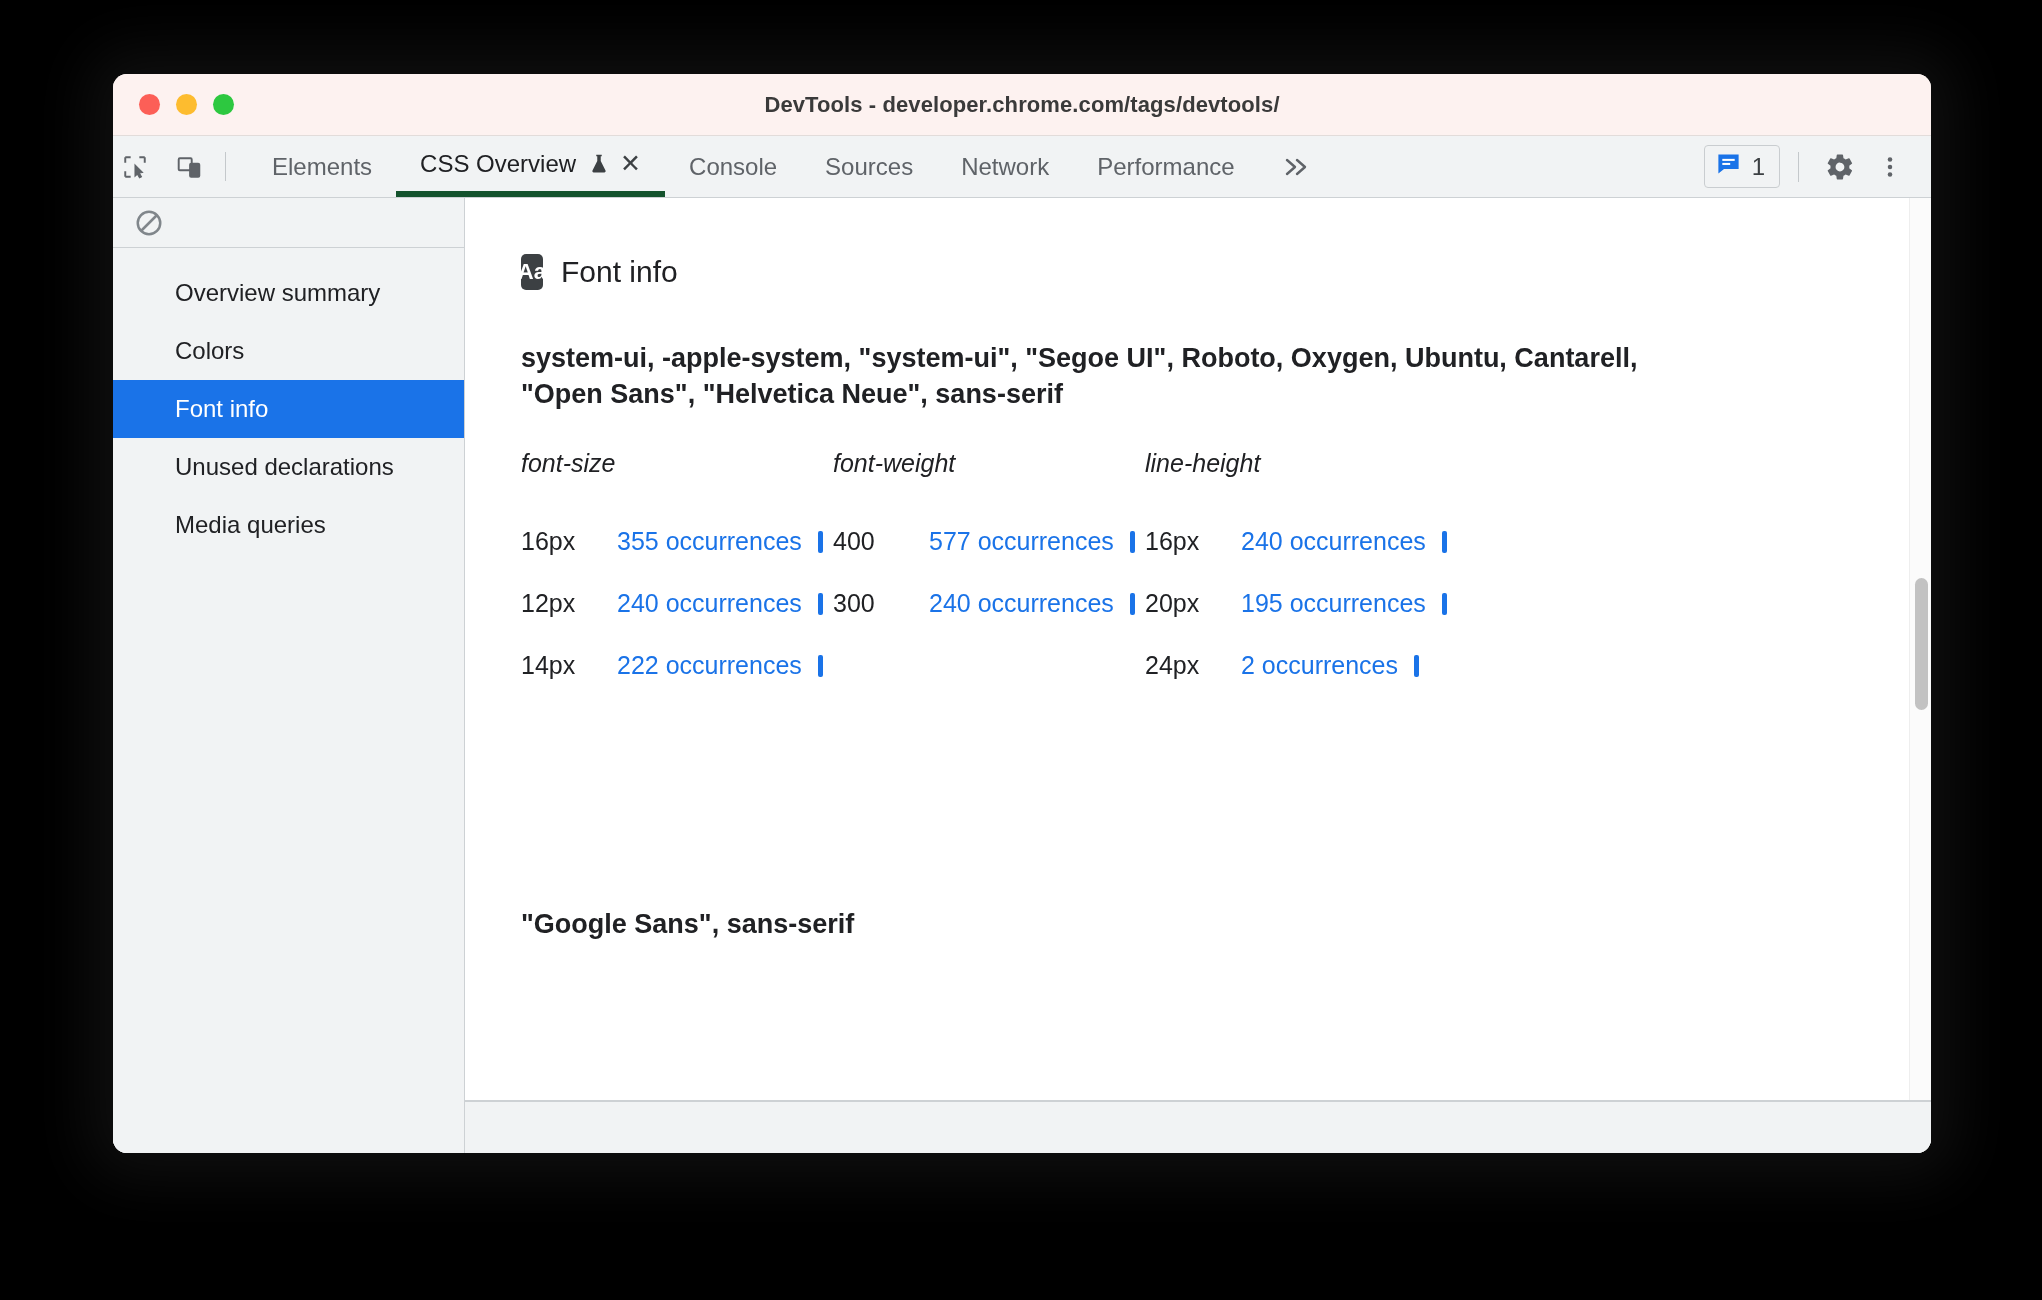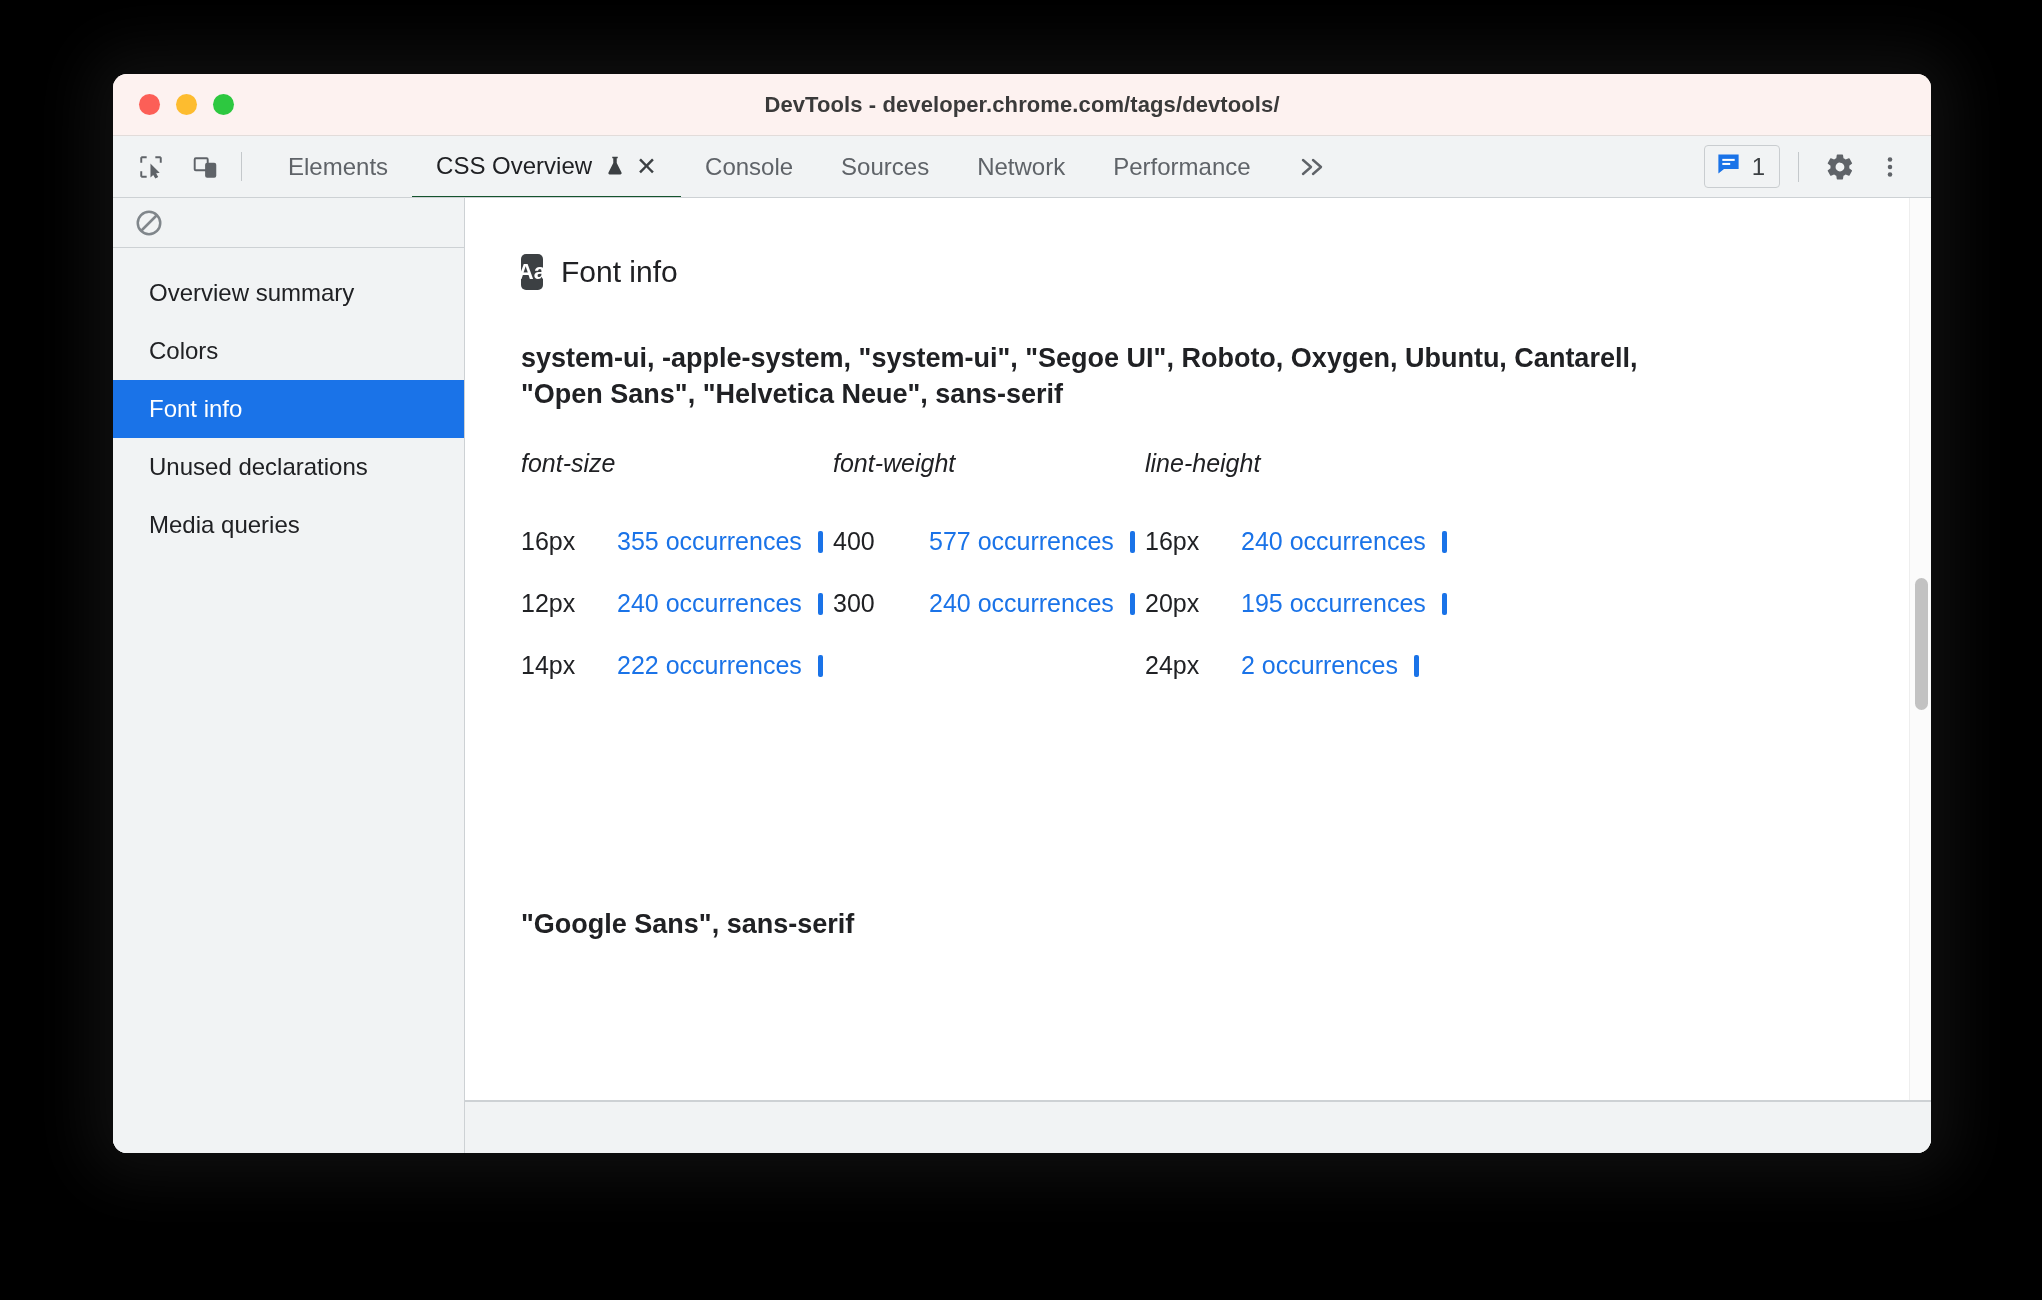--- a/index.html
+++ b/index.html
@@ -73,21 +73,20 @@
   }
 
   
   .tabbar {
     height: 62px;
     flex: 0 0 62px;
     background: #f1f3f4;
     border-bottom: 1px solid #cdd1d4;
     display: flex;
     align-items: stretch;
-    padding-left: 16px;
   }
   .tb-icons {
     display: flex;
     align-items: center;
     gap: 10px;
     padding-right: 12px;
   }
   .tb-btn {
     width: 44px;
     height: 44px;
@@ -114,21 +113,21 @@
     align-items: center;
     gap: 12px;
     padding: 0 24px;
     font-size: 24px;
     color: #5f6368;
     position: relative;
     white-space: nowrap;
   }
   .tab.active {
     color: #202124;
-    border-bottom: 1px solid #14532d;
+    border-bottom: 6px solid #14532d;
     justify-content: space-between;
   }
   .tab .flask { display: inline-flex; }
   .tab .closex {
     font-size: 25px;
     line-height: 1;
     color: #3c4043;
     margin-left: -2px;
   }
   .chev {
@@ -201,21 +200,21 @@
   .clear-btn {
     width: 40px; height: 40px;
     display: flex; align-items: center; justify-content: center;
     border-radius: 4px;
   }
   .side-list { padding-top: 16px; }
   .side-item {
     height: 58px;
     display: flex;
     align-items: center;
-    padding-left: 36px;
+    padding-left: 62px;
     font-size: 24px;
     color: #202124;
   }
   .side-item.selected {
     background: #1a73e8;
     color: #ffffff;
   }
 
   
   .content-wrap {

